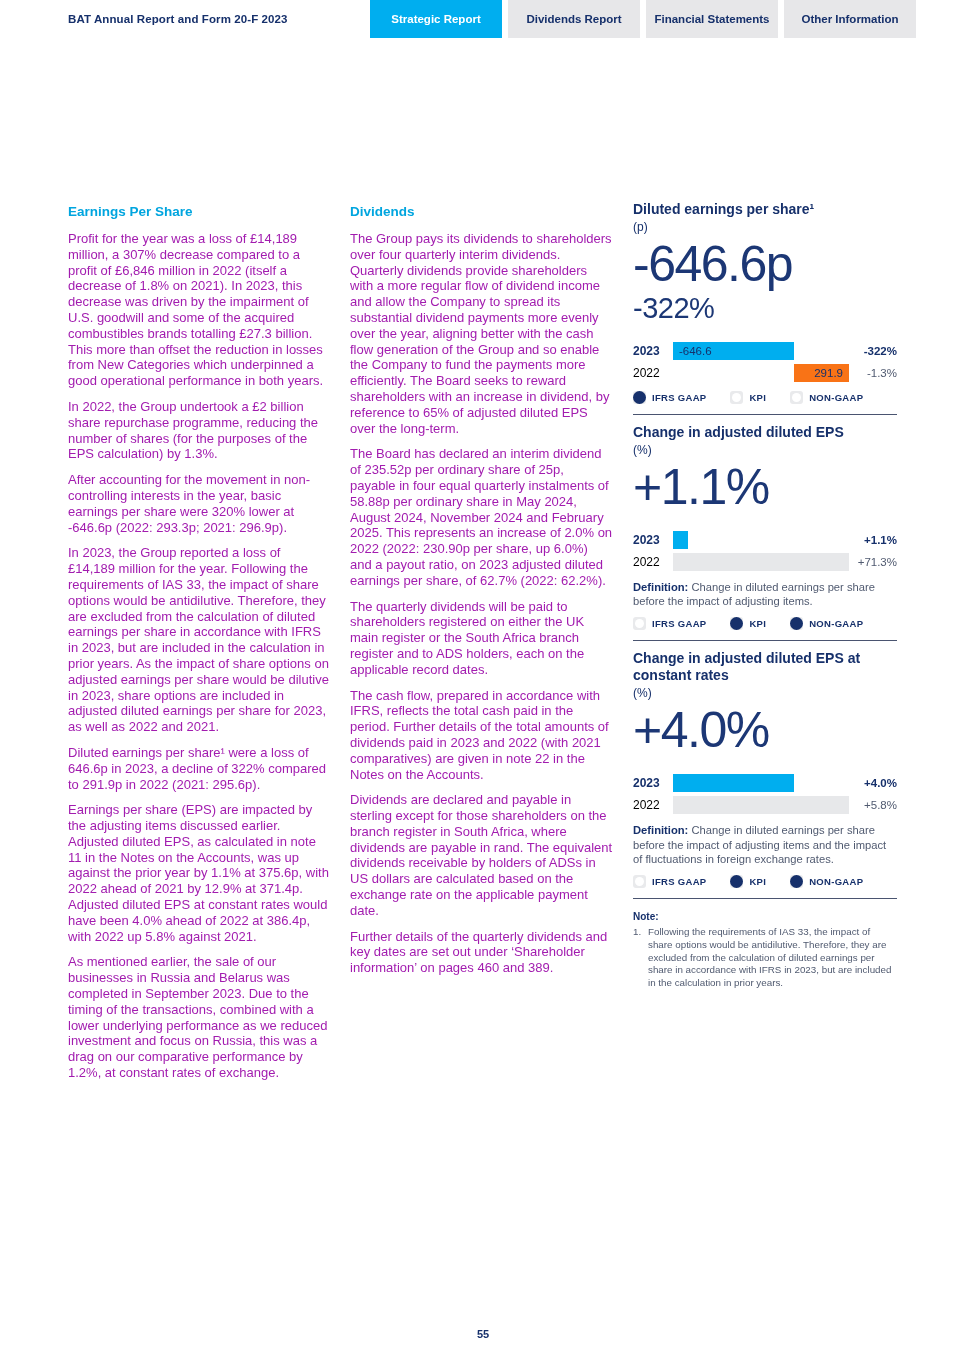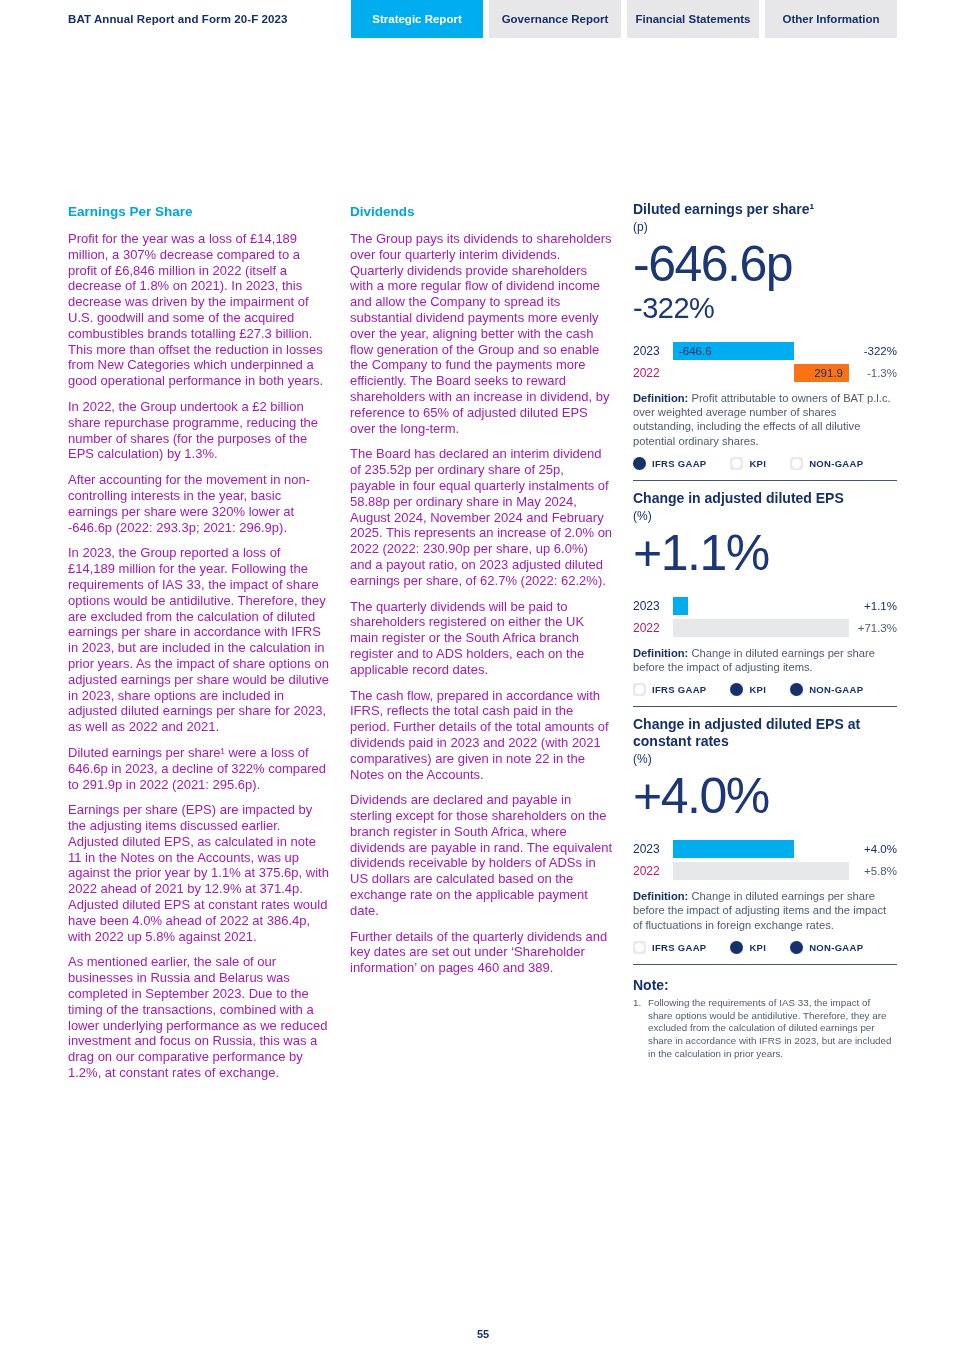--- a/index.html
+++ b/index.html
@@ -8,21 +8,21 @@
     width: 966px; height: 1365px; position: relative;
     font-family: "Liberation Sans", sans-serif;
     color: #505A70;
   }
   
   .doc-title {
     position: absolute; left: 68px; top: 0; height: 38px;
     display: flex; align-items: center;
     font-size: 11.5px; font-weight: bold; color: #16306B; letter-spacing: .1px;
   }
-  .tabs { position: absolute; left: 351px; top: 0; display: flex; gap: 6px; }
+  .tabs { position: absolute; left: 370px; top: 0; display: flex; gap: 6px; }
   .tab {
     width: 132px; height: 38px; display: flex; align-items: center; justify-content: center;
     background: #E7E7E9; color: #16306B; font-size: 11.5px; font-weight: bold; cursor: pointer;
     text-align: center;
   }
   .tab.active { background: #00AEEF; color: #ffffff; }
 
   
   .col { position: absolute; top: 204px; }
   .col1 { left: 68px;  width: 263px; }
@@ -36,54 +36,54 @@
   .kpi:last-of-type { margin-bottom: 0; }
   .kpi-title { font-size: 14px; line-height: 17px; font-weight: bold; color: #16306B; }
   .kpi-unit { font-size: 12px; color: #16306B; margin-top: 2px; }
   .kpi-big {
     font-size: 50px; line-height: 52px; color: #1C3775;
     letter-spacing: -1.5px; margin-top: 4px; font-weight: 400;
   }
   .kpi-big2 { font-size: 29px; line-height: 32px; color: #1C3775; letter-spacing: -0.5px; margin-top: 2px; }
   .mini-chart { margin-top: 18px; }
   .crow { display: flex; align-items: center; height: 18px; margin-bottom: 4px; }
-  .cyear { width: 40px; font-size: 12px; color: #be185d; flex: 0 0 auto; }
-  .cyear.bold, .cchg.bold { font-weight: normal; color: #16306B; }
+  .cyear { width: 40px; font-size: 12px; color: #000000; flex: 0 0 auto; }
+  .cyear.bold, .cchg.bold { font-weight: bold; color: #16306B; }
   .ctrack { flex: 1 1 auto; height: 18px; position: relative; display: block; }
   .cbar { height: 18px; display: flex; align-items: center; }
   .inbar { font-size: 11.5px; color: #16306B; padding: 0 6px; white-space: nowrap; }
   .cchg { width: 48px; flex: 0 0 auto; text-align: right; font-size: 11.5px; color: #505A70; }
   .kpi-def { font-size: 11.2px; line-height: 14.2px; margin-top: 9px; color: #505A70; }
   .kpi-def strong { color: #16306B; font-weight: bold; }
   .kpi-tags { display: flex; align-items: center; gap: 24px; margin-top: 9px; }
   .tag { display: flex; align-items: center; gap: 6px; }
   .tag-label { font-size: 9.5px; font-weight: bold; color: #16306B; letter-spacing: .3px; white-space: nowrap; }
   .ind { width: 13px; height: 13px; background: #E9EAEC; border-radius: 3px; position: relative; flex: 0 0 auto; }
   .ind::after { content: ""; position: absolute; left: 2px; top: 2px; right: 2px; bottom: 2px; border-radius: 50%; background: #ffffff; }
   .ind.filled::after { left: 0; top: 0; right: 0; bottom: 0; background: #16306B; }
 
   
   .note { margin-top: 12px; }
-  .note-title { font-size: 14px; font-weight: bold; color: #16306B; margin-bottom: 4px; }
+  .note-title { font-size: 10px; font-weight: bold; color: #16306B; margin-bottom: 4px; }
   .note-item { display: flex; font-size: 9.8px; line-height: 12.8px; color: #505A70; }
   .note-num { width: 15px; flex: 0 0 auto; }
   .note-text { flex: 1 1 auto; }
 
   
   .page-footer { position: absolute; left: 0; right: 0; top: 1324px; text-align: center; }
   .page-num { font-size: 11px; font-weight: bold; color: #16306B; }
 </style>
 </head>
 <body>
 
 <div class="doc-title">BAT Annual Report and Form 20-F 2023</div>
 
 <nav class="tabs">
   <div class="tab active">Strategic Report</div>
-  <div class="tab">Governance Report</div>
+  <div class="tab">Dividends Report</div>
   <div class="tab">Financial Statements</div>
   <div class="tab">Other Information</div>
 </nav>
 
 <section class="col col1">
   <h2 class="sec-h">Earnings Per Share</h2>
   <p class="body">Profit for the year was a loss of £14,189 million, a 307% decrease compared to a profit of £6,846 million in 2022 (itself a decrease of 1.8% on 2021). In 2023, this decrease was driven by the impairment of U.S. goodwill and some of the acquired combustibles brands totalling £27.3 billion. This more than offset the reduction in losses from New Categories which underpinned a good operational performance in both years.</p>
   <p class="body">In 2022, the Group undertook a £2 billion share repurchase programme, reducing the number of shares (for the purposes of the EPS calculation) by 1.3%.</p>
   <p class="body">After accounting for the movement in non-controlling interests in the year, basic earnings per share were 320% lower at -646.6p (2022: 293.3p; 2021: 296.9p).</p>
   <p class="body">In 2023, the Group reported a loss of £14,189 million for the year. Following the requirements of IAS 33, the impact of share options would be antidilutive. Therefore, they are excluded from the calculation of diluted earnings per share in accordance with IFRS in 2023, but are included in the calculation in prior years. As the impact of share options on adjusted earnings per share would be dilutive in 2023, share options are included in adjusted diluted earnings per share for 2023, as well as 2022 and 2021.</p>
@@ -122,21 +122,20 @@
       <div class="crow">
         <span class="cyear">2022</span>
         <span class="ctrack">
           <span class="cbar" style="width: 31.1028%; margin-left: 68.8972%; background: #f97316; justify-content: flex-end;">
               <span class="inbar">291.9</span>
             </span>
         </span>
         <span class="cchg">-1.3%</span>
       </div>
     </div>
-    <p class="kpi-def"><strong>Definition:</strong> <span>Profit attributable to owners of BAT p.l.c. over weighted average number of shares outstanding, including the effects of all dilutive potential ordinary shares.</span></p>
     <div class="kpi-tags">
       <span class="tag">
           <span class="ind filled"></span>
           <span class="tag-label">IFRS GAAP</span>
         </span>
       <span class="tag">
           <span class="ind"></span>
           <span class="tag-label">KPI</span>
         </span>
       <span class="tag">

